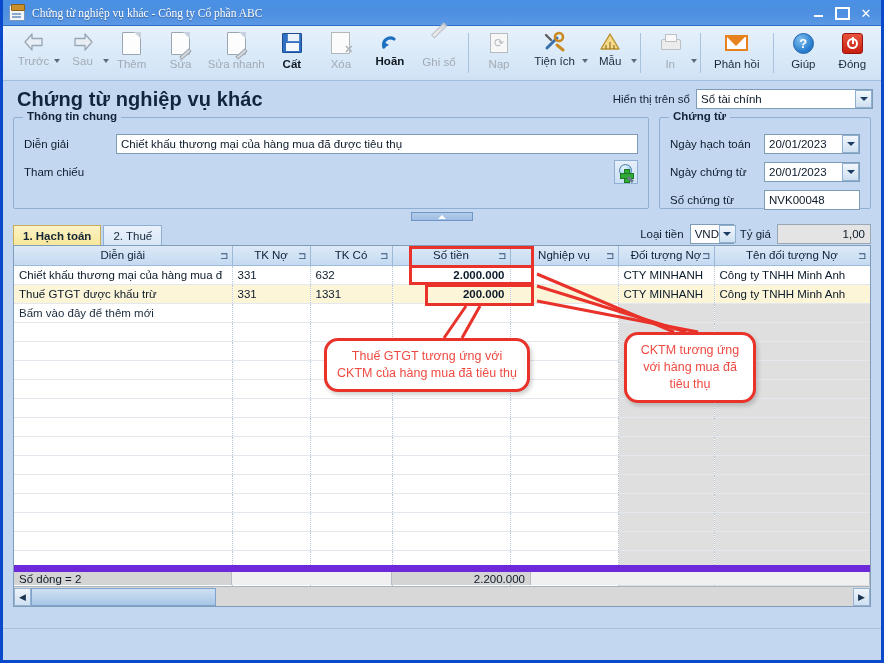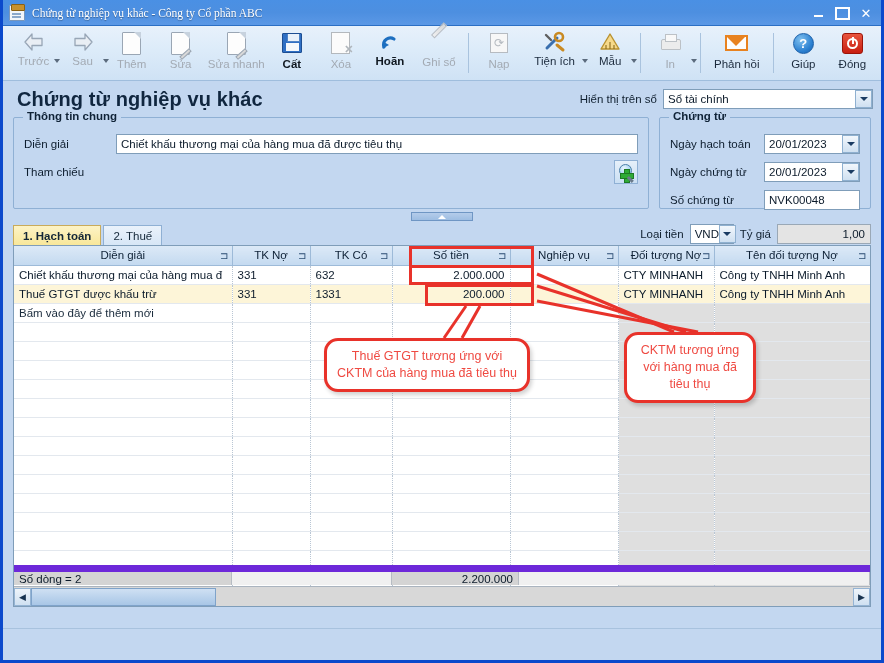--- a/index.html
+++ b/index.html
@@ -421,21 +421,21 @@
     border-right: 1px dotted #b9c6d4;
     border-bottom: 1px solid #e3e8ee;
     font-size: 11.5px; color: #0b1a2a;
     padding: 0 5px;
     white-space: nowrap; overflow: hidden;
   }
   tr.r-odd td { background: #ffffff; }
   tr.r-even td { background: #fdf5d8; }
   tr.r-new td { background: #ffffff; color: #1a2b3c; }
   tr.r-blank td { background: #ffffff; height: 19px; }
-  td.num { text-align: right; }
+  td.num { text-align: right; font-weight: bold; }
   td.gray { background: #dfdfdf !important; }
 
   .colw-dg { width: 218px; }
   .colw-tkn { width: 78px; }
   .colw-tkc { width: 82px; }
   .colw-st  { width: 118px; }
   .colw-nv  { width: 108px; }
   .colw-dt  { width: 96px; }
   .colw-tdt { width: 156px; }
 
@@ -478,21 +478,21 @@
     background: #be185d;
     font-size: 11.5px; color: #0b1a2a; text-align: center;
   }
   .gf-cell {
     border-right: 1px solid #b6bcc3;
     display: flex; align-items: center;
     padding: 0 5px; height: 100%;
   }
   .gf-1 { width: 218px; background: #d4d4d4; }
   .gf-2 { width: 160px; background: #f0f0f0; }
-  .gf-3 { width: 127px; background: #d4d4d4; justify-content: flex-end; }
+  .gf-3 { width: 139px; background: #d4d4d4; justify-content: flex-end; }
   .gf-4 { flex: 1; background: #f0f0f0; }
 
   
   .hscroll {
     position: absolute; left: 0; bottom: 0;
     width: 100%; height: 20px;
     background: #d8d8d8;
     border-top: 1px solid #aab4bf;
     display: flex; align-items: center;
   }
@@ -678,21 +678,21 @@
         </div>
       <div class="tb-label">Đóng</div>
     </div>
 
   </div>
 
   <div class="page-head">
     <div class="page-title">Chứng từ nghiệp vụ khác</div>
     <div class="head-right">
       <div class="lbl">Hiển thị trên sổ</div>
-      <div class="combo" style="width:210px">
+      <div class="combo" style="width:177px">
         <span>Sổ tài chính</span>
         <span class="btn"></span>
       </div>
     </div>
   </div>
 
   <div class="forms">
 
     <div class="group g-left">
       <div class="g-title">Thông tin chung</div>

